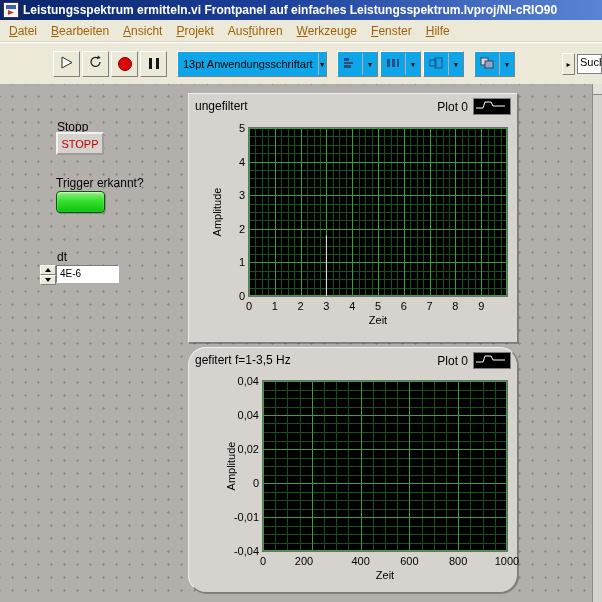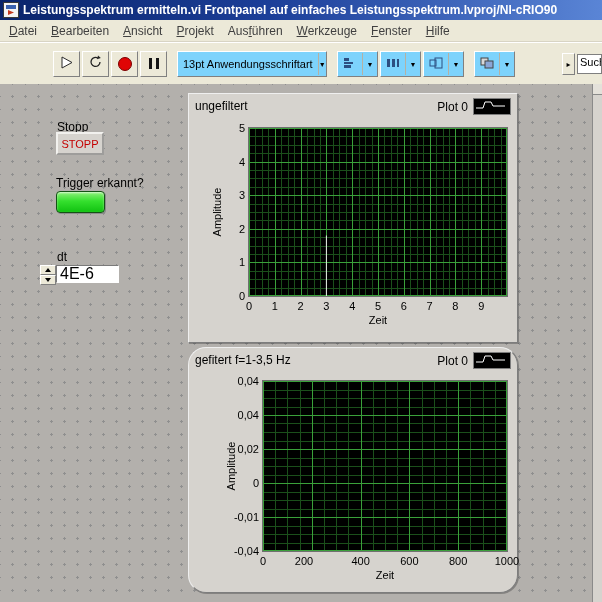--- a/index.html
+++ b/index.html
@@ -11,34 +11,34 @@
     background:linear-gradient(90deg,#0a246a 0%,#1c3f99 45%,#5a85d6 100%);
     display:flex;align-items:center;padding-left:3px;color:#fff;
     font-weight:bold;font-size:12px;white-space:nowrap;overflow:hidden;}
   .vi-icon{width:14px;height:14px;background:#f5f5f5;border:1px solid #3a3a3a;
     margin-right:4px;flex:0 0 auto;display:flex;align-items:center;justify-content:center;}
 
   
   .menubar{position:absolute;top:20px;left:0;right:0;height:21px;background:#ece9d8;
     display:flex;align-items:center;font-size:12px;padding-left:2px;
     border-bottom:1px solid #d8d4c4;}
-  .menu-item{padding:2px 7px;color:#404040;cursor:default;}
+  .menu-item{padding:2px 7px;color:#a16207;cursor:default;}
   .menu-item u{text-decoration:underline;}
 
   
   .toolbar{position:absolute;top:42px;left:0;right:0;height:42px;background:#ece9d8;
     border-top:1px solid #fff;border-bottom:1px solid #8a8a8a;
     display:flex;align-items:center;padding-left:53px;overflow:hidden;}
   .tb-btn{width:25px;height:24px;margin-right:2px;background:#ece9d8;
     border:1px solid;border-color:#fff #808080 #808080 #fff;
     display:flex;align-items:center;justify-content:center;flex:0 0 auto;}
   .abort-dot{width:12px;height:12px;border-radius:50%;background:#e00505;border:1px solid #7a0000;}
   .pause-bar{width:3px;height:11px;background:#151515;margin:0 2px;display:inline-block;}
   .combo{height:24px;display:flex;align-items:center;flex:0 0 auto;
-    border:1px solid;border-color:#fff #808080 #808080 #fff;background:#7dd3fc;margin-right:2px;}
+    border:1px solid;border-color:#fff #808080 #808080 #fff;background:#0ea5e9;margin-right:2px;}
   .combo .txt{font-size:11px;padding:0 5px;white-space:nowrap;}
   .combo .arrow{width:14px;height:22px;display:flex;align-items:center;justify-content:center;
     border-left:1px solid #b5b1a2;font-size:7px;color:#000;}
   .tb-gap{width:8px;flex:0 0 auto;}
   .tb-search{margin-left:auto;display:flex;align-items:center;flex:0 0 auto;}
   .tb-exp{width:11px;height:20px;background:#ece9d8;border:1px solid;
     border-color:#fff #808080 #808080 #fff;font-size:8px;display:flex;
     align-items:center;justify-content:center;margin-right:2px;}
   .search-box{width:19px;height:16px;background:#fff;border:1px solid #7f7f7f;
     font-size:11px;padding:1px 2px;overflow:hidden;white-space:nowrap;}
@@ -64,21 +64,21 @@
 
   .dt-stepper{position:absolute;left:40px;top:181px;width:16px;height:18px;}
   .step{width:14px;height:8px;background:#ece9d8;border:1px solid;
     border-color:#fff #808080 #808080 #fff;position:relative;}
   .tri{position:absolute;left:50%;top:50%;transform:translate(-50%,-50%);
     width:0;height:0;border-left:3px solid transparent;border-right:3px solid transparent;}
   .tri.up{border-bottom:4px solid #000;}
   .tri.down{border-top:4px solid #000;}
   .dt-field{position:absolute;left:56px;top:181px;width:58px;height:16px;background:#fff;
     border:1px solid;border-color:#7a7a7a #fff #fff #7a7a7a;
-    font-size:16px;line-height:16px;padding-left:3px;}
+    font-size:10px;line-height:16px;padding-left:3px;}
 
   
   .graph-panel{position:absolute;background:#d6d3ce;
     border:1px solid;border-color:#efefef #7d7d7d #7d7d7d #efefef;
     box-shadow:1px 1px 0 rgba(50,50,50,.35);}
   .graph-title{position:absolute;left:6px;top:5px;font-size:12px;color:#000;white-space:nowrap;}
   .legend{position:absolute;top:4px;right:6px;display:flex;align-items:center;gap:5px;font-size:12px;}
   .legend-sample{width:36px;height:15px;background:#000;border:1px solid #7d7d7d;display:block;}
   .tick{position:absolute;font-size:11px;color:#000;white-space:nowrap;}
   .axis-label{position:absolute;font-size:11px;color:#000;white-space:nowrap;}

